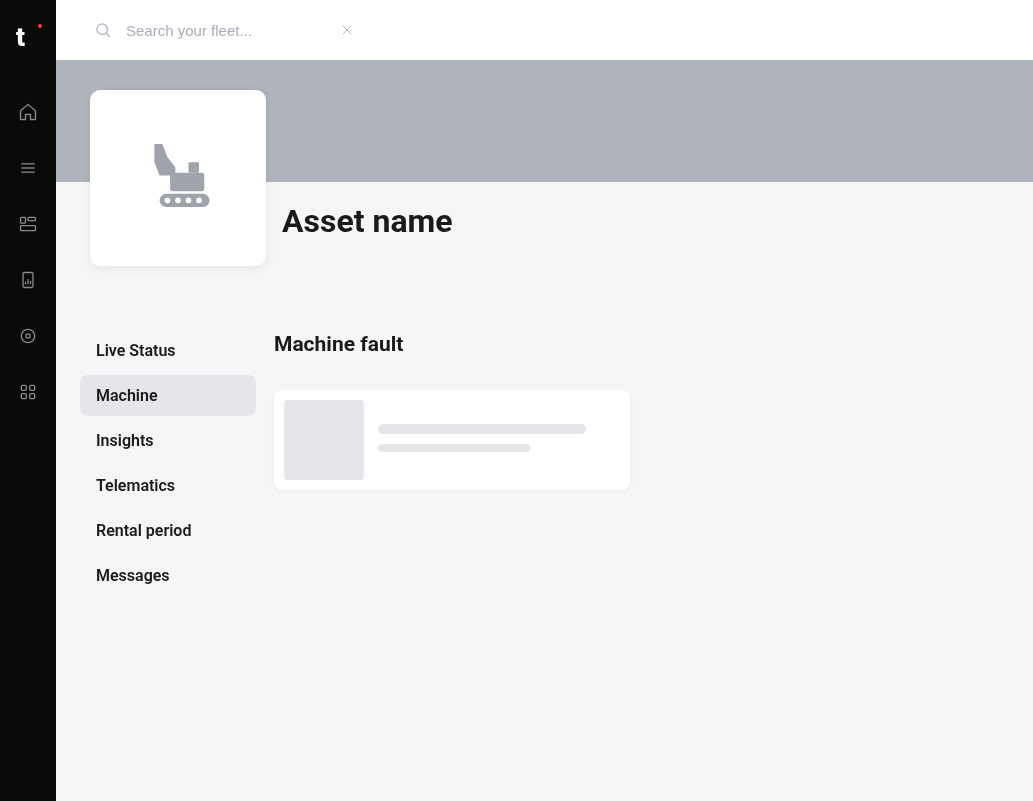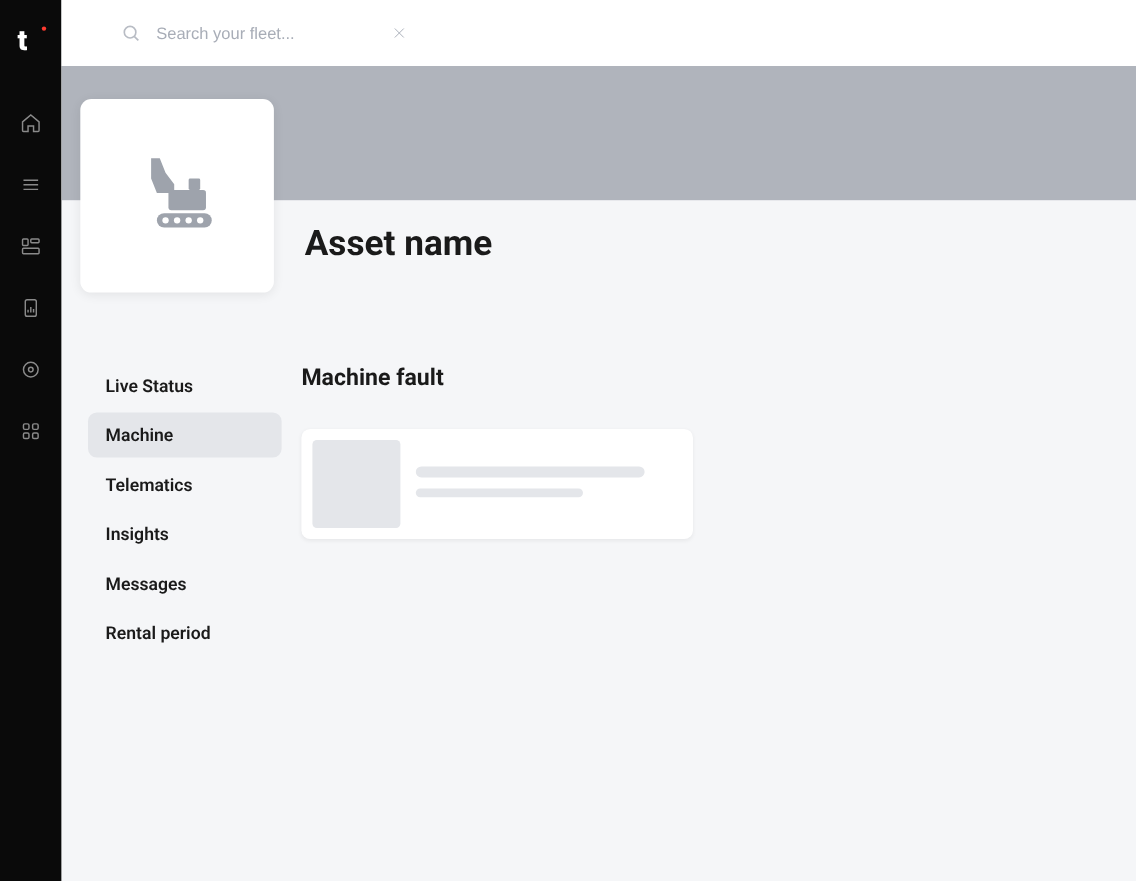--- a/index.html
+++ b/index.html
@@ -72,21 +72,21 @@
       flex-direction: column;
       background: #f5f6f8;
       height: 100%;
     }
     
     .topbar {
       height: 60px;
       background: #fff;
       display: flex;
       align-items: center;
-      padding: 0 24px 0 54px;
+      padding: 0 24px 0 38px;
       flex-shrink: 0;
     }
     .search-wrap {
       display: flex;
       align-items: center;
       gap: 14px;
       width: 260px;
     }
     .search-icon {
       width: 18px;
@@ -124,25 +124,25 @@
     }
     
     .banner {
       height: 122px;
       background: #b0b4bc;
       width: 100%;
     }
     
     .header-row {
       position: relative;
-      padding-left: 17px;
+      padding-left: 34px;
       margin-top: -92px;
       display: flex;
       align-items: flex-end;
-      gap: 28px;
+      gap: 16px;
     }
     .asset-card {
       width: 176px;
       height: 176px;
       background: #fff;
       border-radius: 10px;
       box-shadow: 0 2px 10px rgba(0,0,0,0.08);
       display: flex;
       align-items: center;
       justify-content: center;
@@ -312,24 +312,24 @@
           <circle cx="48" cy="49" r="2.2" fill="#fff"></circle>
         </svg>
       </div>
       <div class="asset-title">Asset name</div>
     </div>
 
     <div class="body-row">
       <div class="side-tabs">
         <div class="side-tab">Live Status</div>
         <div class="side-tab active">Machine</div>
+        <div class="side-tab">Insights</div>
         <div class="side-tab">Telematics</div>
-        <div class="side-tab">Insights</div>
+        <div class="side-tab">Rental period</div>
         <div class="side-tab">Messages</div>
-        <div class="side-tab">Rental period</div>
       </div>
 
       <div class="detail">
         <div class="detail-title">Machine fault</div>
         <div class="skeleton-card">
           <div class="skeleton-thumb"></div>
           <div class="skeleton-lines">
             <div class="skeleton-line-1"></div>
             <div class="skeleton-line-2"></div>
           </div>

